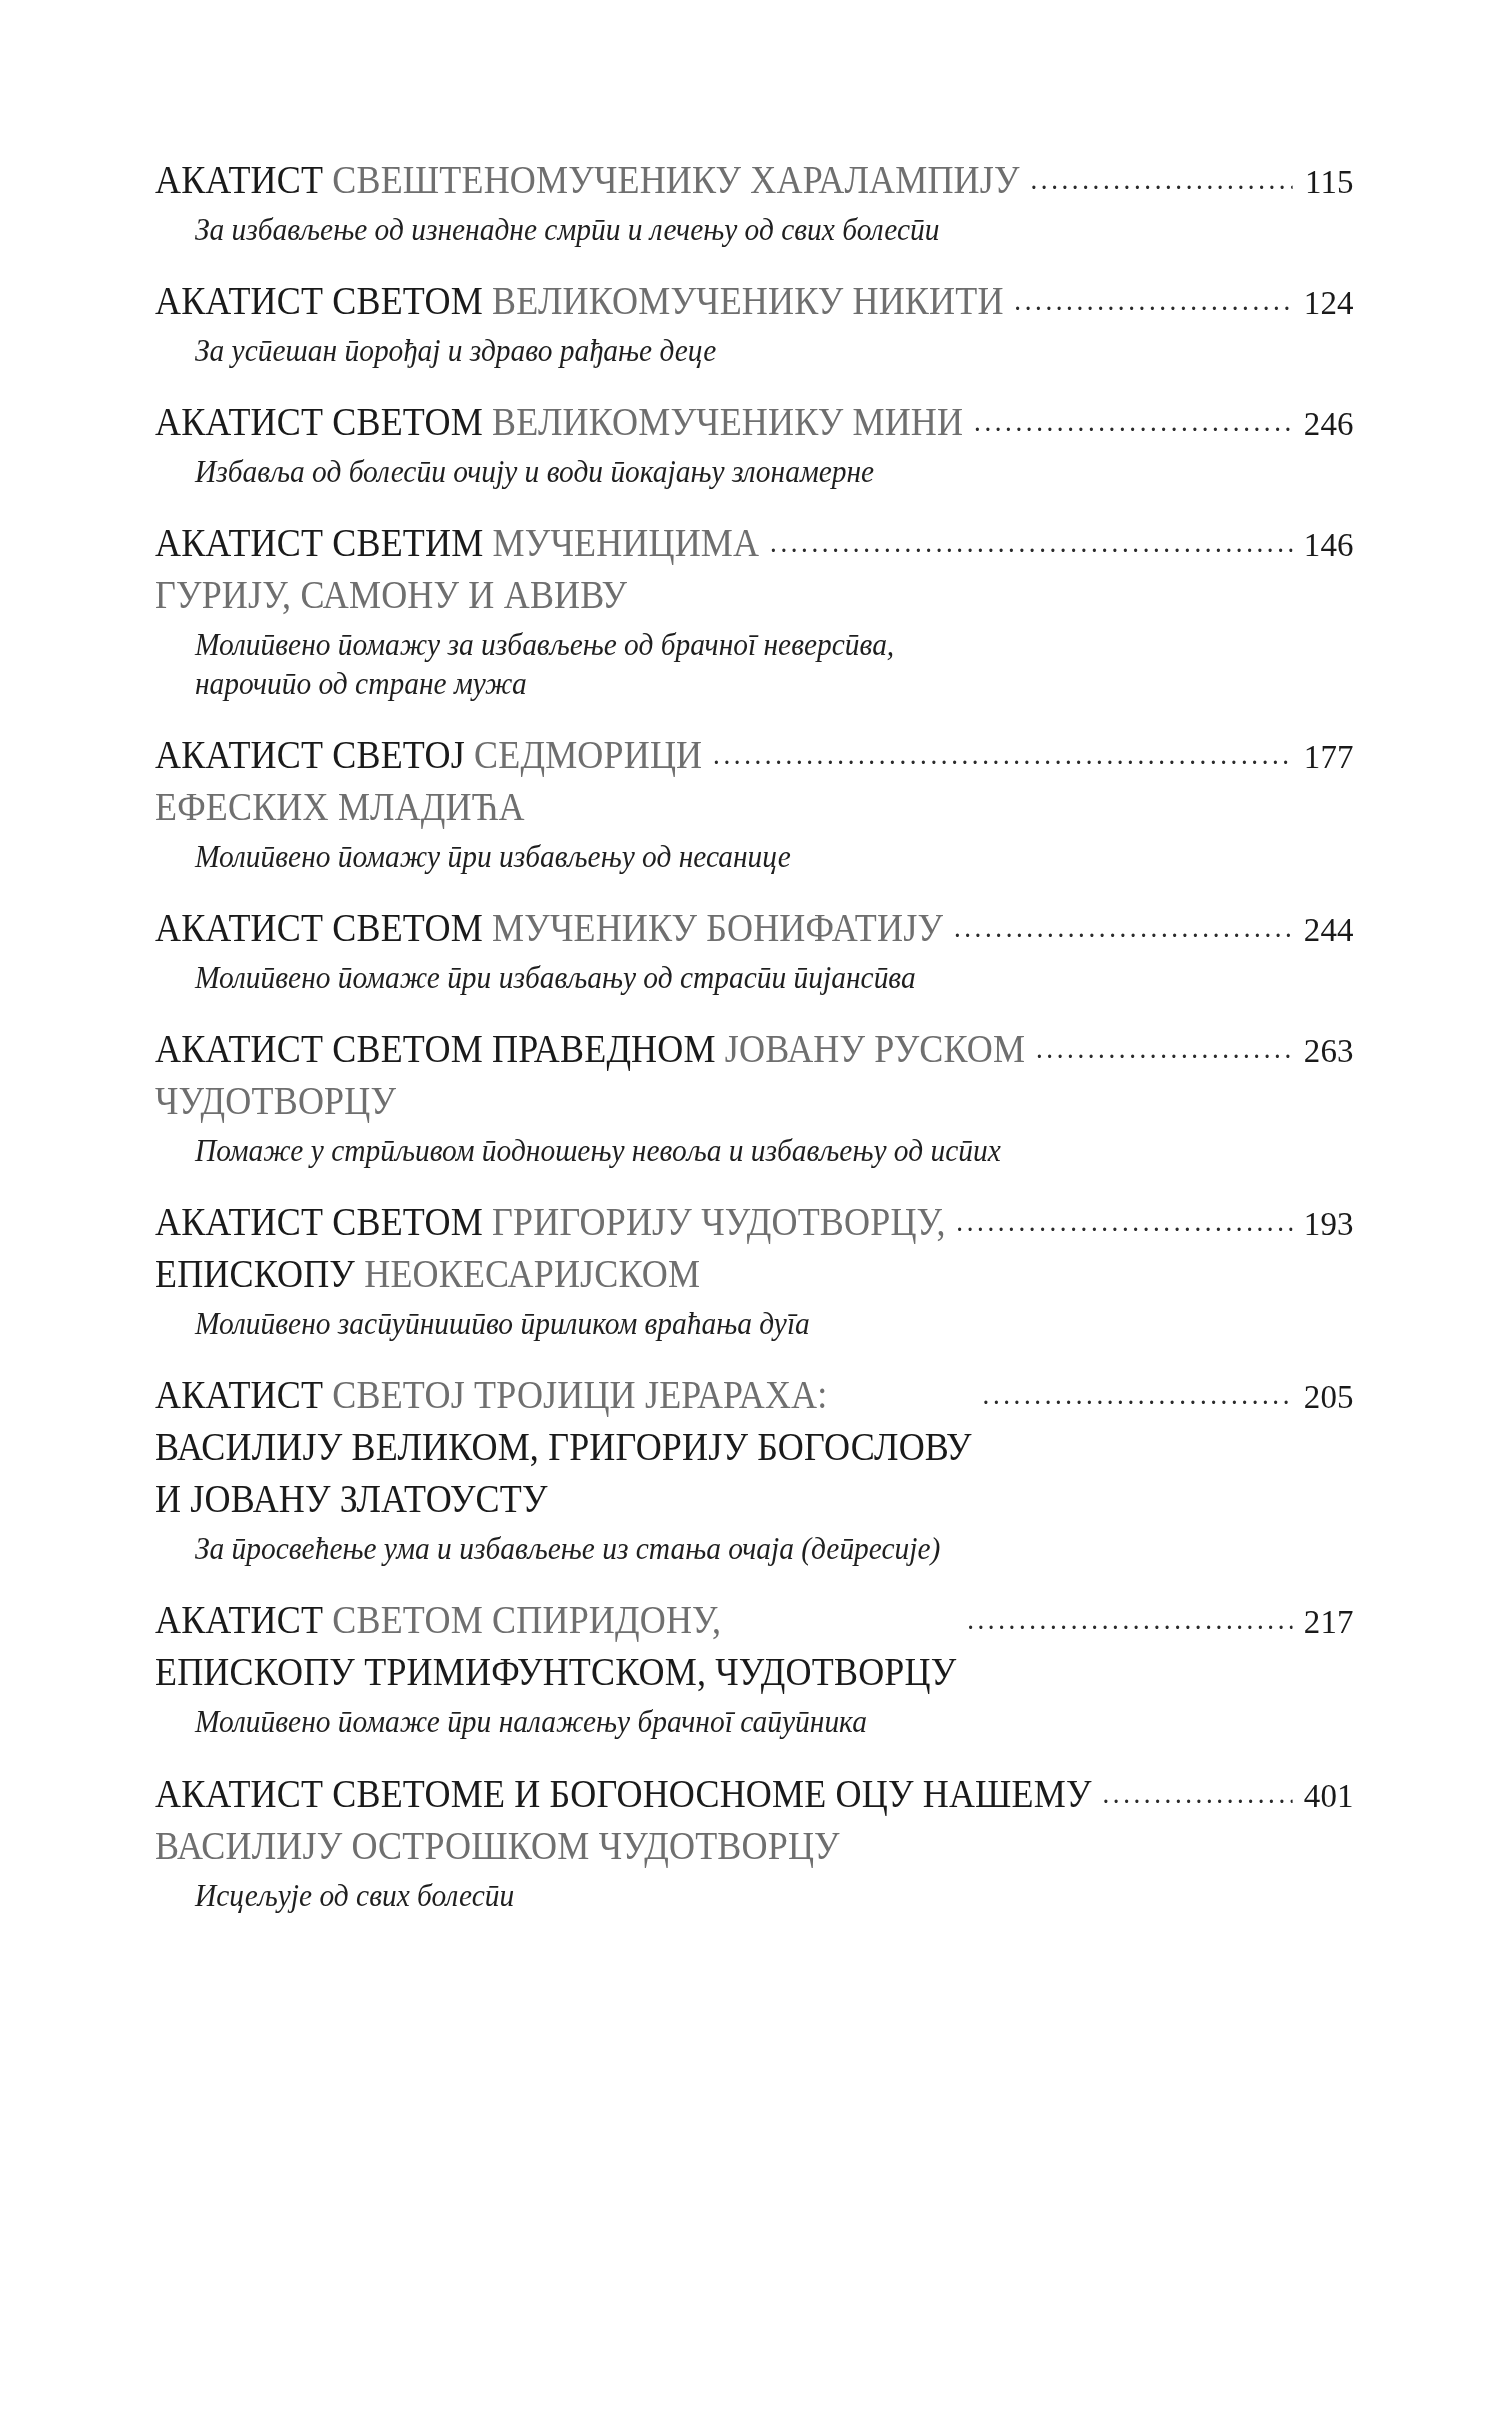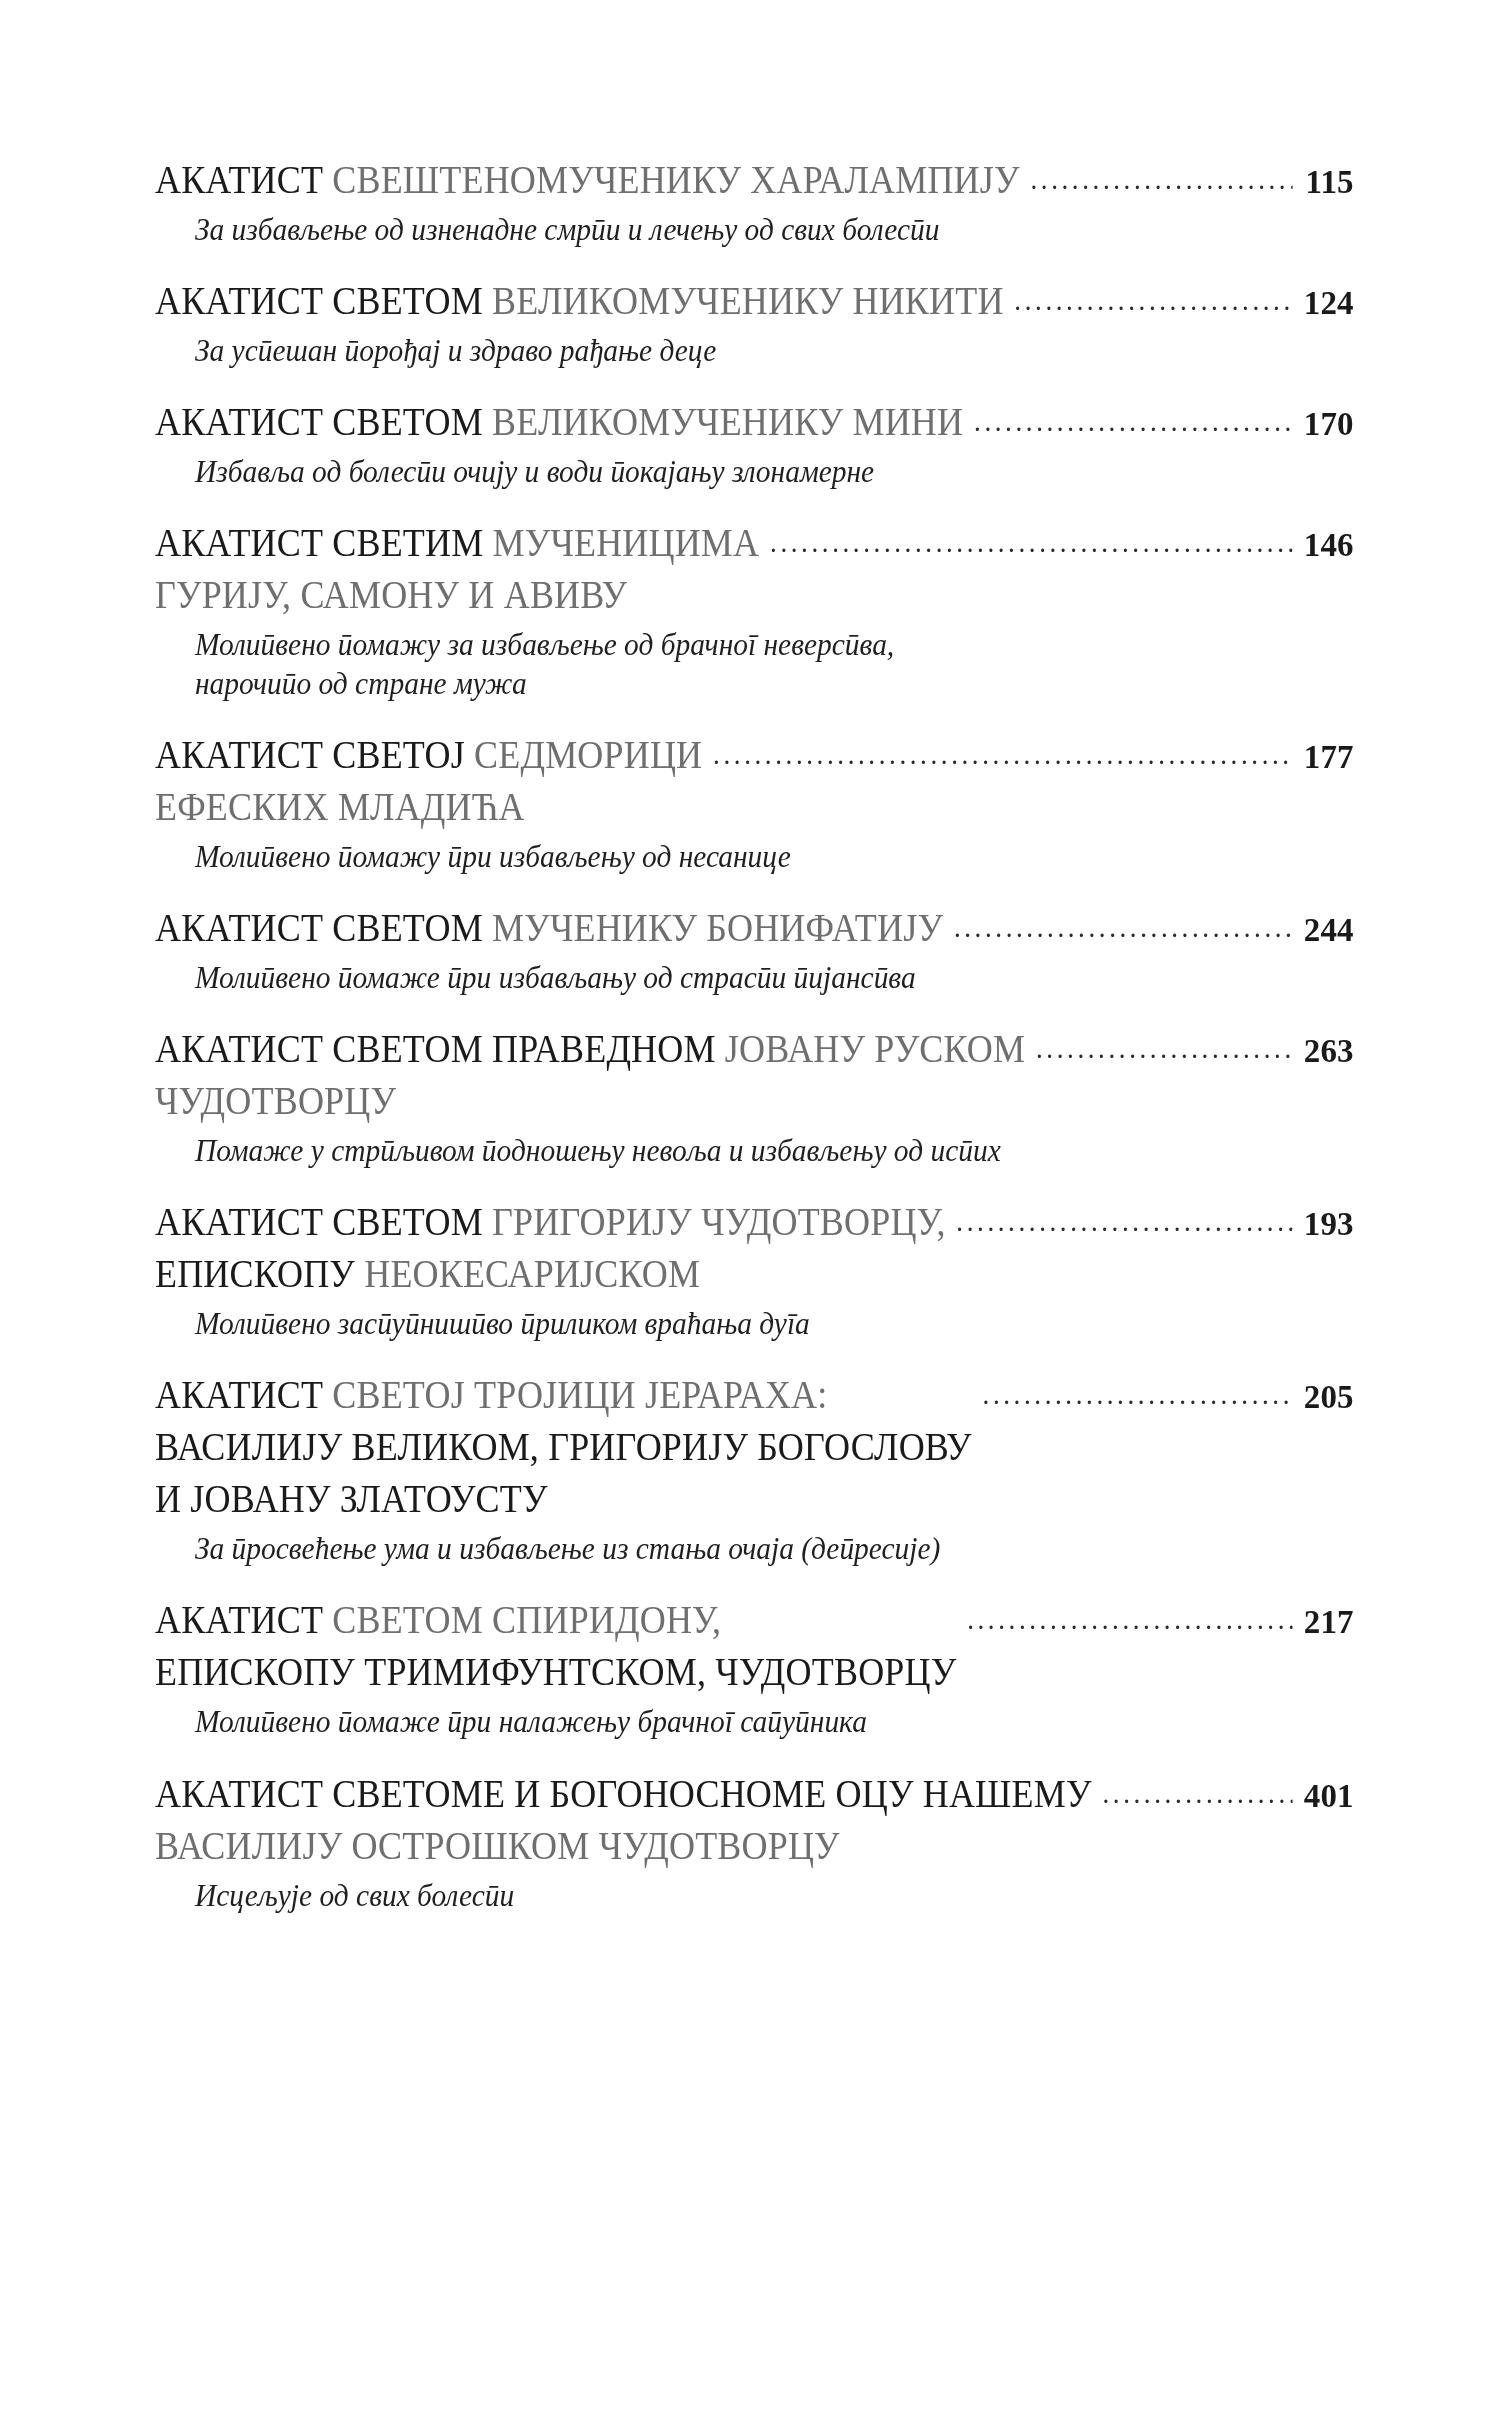--- a/index.html
+++ b/index.html
@@ -65,21 +65,20 @@
   }
   .leader-line .pageno {
     flex: 0 0 auto;
     font-family: "Liberation Serif", "DejaVu Serif", serif;
     font-size: 33px;
     color: #1a1a1a;
     transform: scaleX(1.11);
     transform-origin: right center;
     min-width: 58px;
     text-align: right;
-    font-weight: bold;
   }
 
   .plain-line {
     white-space: nowrap;
   }
 
   .toc-sub {
     font-family: "Liberation Serif", "DejaVu Serif", serif;
     font-style: italic;
     font-size: 31px;
@@ -135,21 +134,21 @@
             <span class="pageno">124</span>
           </div>
         </div>
         <div class="toc-sub">За усūешан ūорођај и здраво рађање деце</div>
       </div>
       <div class="toc-entry">
         <div class="toc-title">
           <div class="leader-line">
             <span class="leader-text"><span class="seg-dark">АКАТИСТ СВЕТОМ </span><span class="seg-gray">ВЕЛИКОМУЧЕНИКУ МИНИ</span></span>
             <span class="dots">....................................................................................................</span>
-            <span class="pageno">170</span>
+            <span class="pageno">246</span>
           </div>
         </div>
         <div class="toc-sub">Избавља од болесūи очију и води ūокајању злонамерне</div>
       </div>
       <div class="toc-entry">
         <div class="toc-title">
           <div class="leader-line">
             <span class="leader-text"><div class="plain-line"><span class="seg-dark">АКАТИСТ СВЕТИМ </span><span class="seg-gray">МУЧЕНИЦИМА</span></div><span class="seg-gray">ГУРИЈУ, САМОНУ И АВИВУ</span></span>
             <span class="dots">....................................................................................................</span>
             <span class="pageno">146</span>

